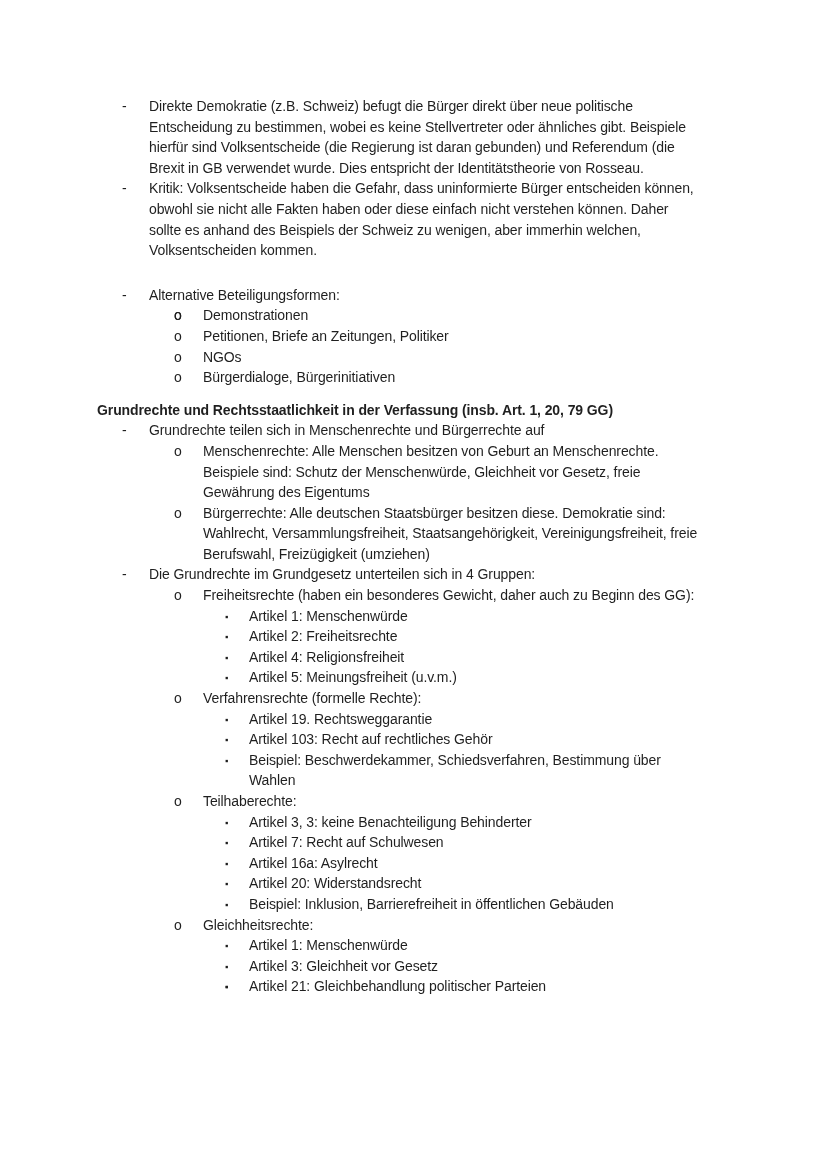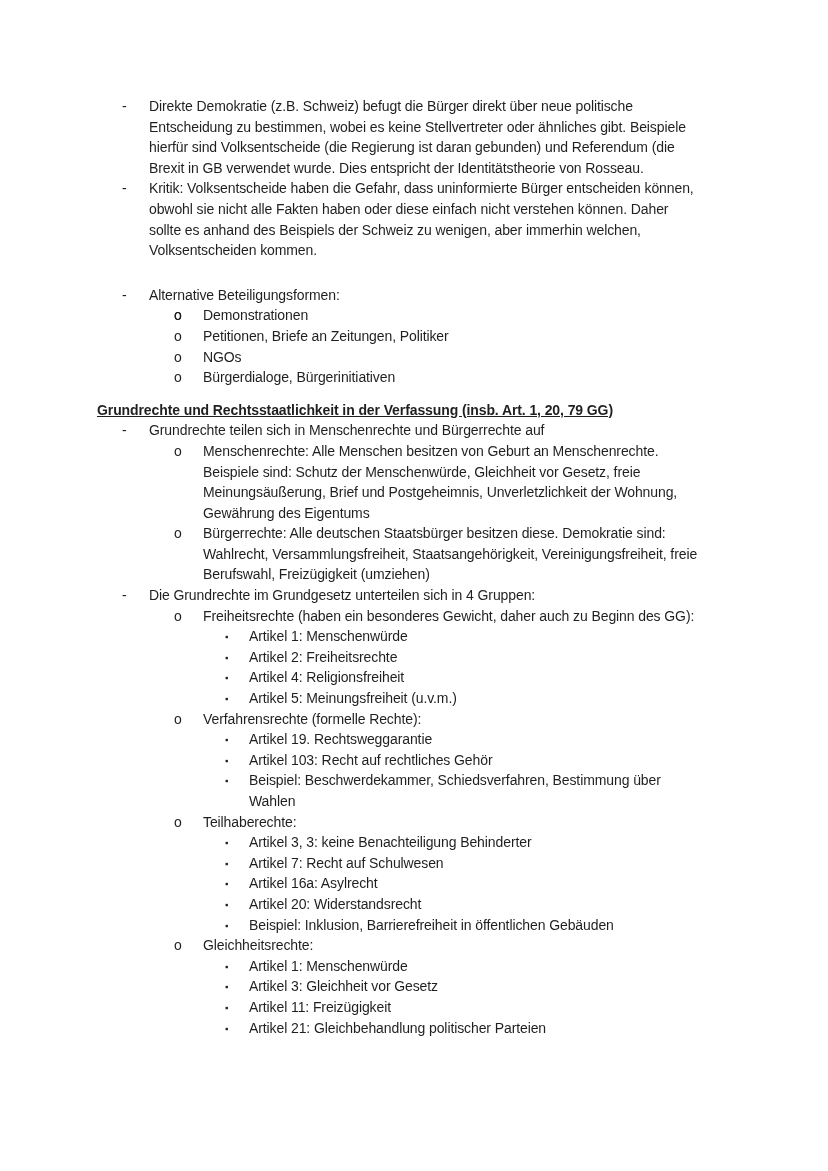--- a/index.html
+++ b/index.html
@@ -16,21 +16,21 @@
   }
   .doc {
     position: absolute;
     left: 97px; top: 96px;
     width: 660px;
     font-size: 14px;
     line-height: 20.6px;
     color: #1f1f1f;
     letter-spacing: -0.1px;
   }
-  .heading { font-weight: bold; text-decoration: underline; }
+  .heading { font-weight: bold; }
   .li { position: relative; }
   .li .marker {
     position: absolute;
     top: 0;
     white-space: pre;
   }
   .b1 { padding-left: 52px; }
   .b1 .marker { left: 25px; }
   .b2 { padding-left: 106px; }
   .b2 .marker { left: 77px; }
@@ -104,21 +104,20 @@
         <span class="marker">-</span>
         <div class="text">
           <div class="line">Grundrechte teilen sich in Menschenrechte und Bürgerrechte auf</div>
         </div>
       </div>
       <div class="li b2">
         <span class="marker">o</span>
         <div class="text">
           <div class="line">Menschenrechte: Alle Menschen besitzen von Geburt an Menschenrechte.</div>
           <div class="line">Beispiele sind: Schutz der Menschenwürde, Gleichheit vor Gesetz, freie</div>
-          <div class="line">Meinungsäußerung, Brief und Postgeheimnis, Unverletzlichkeit der Wohnung,</div>
           <div class="line">Gewährung des Eigentums</div>
         </div>
       </div>
       <div class="li b2">
         <span class="marker">o</span>
         <div class="text">
           <div class="line">Bürgerrechte: Alle deutschen Staatsbürger besitzen diese. Demokratie sind:</div>
           <div class="line">Wahlrecht, Versammlungsfreiheit, Staatsangehörigkeit, Vereinigungsfreiheit, freie</div>
           <div class="line">Berufswahl, Freizügigkeit (umziehen)</div>
         </div>
@@ -233,23 +232,20 @@
         </div>
       </div>
       <div class="li b3">
         <span class="marker">▪</span>
         <div class="text">
           <div class="line">Artikel 3: Gleichheit vor Gesetz</div>
         </div>
       </div>
       <div class="li b3">
         <span class="marker">▪</span>
-        <div class="text">
-          <div class="line">Artikel 11: Freizügigkeit</div>
-        </div>
       </div>
       <div class="li b3">
         <span class="marker">▪</span>
         <div class="text">
           <div class="line">Artikel 21: Gleichbehandlung politischer Parteien</div>
         </div>
       </div>
     </div>
 </div>
 

